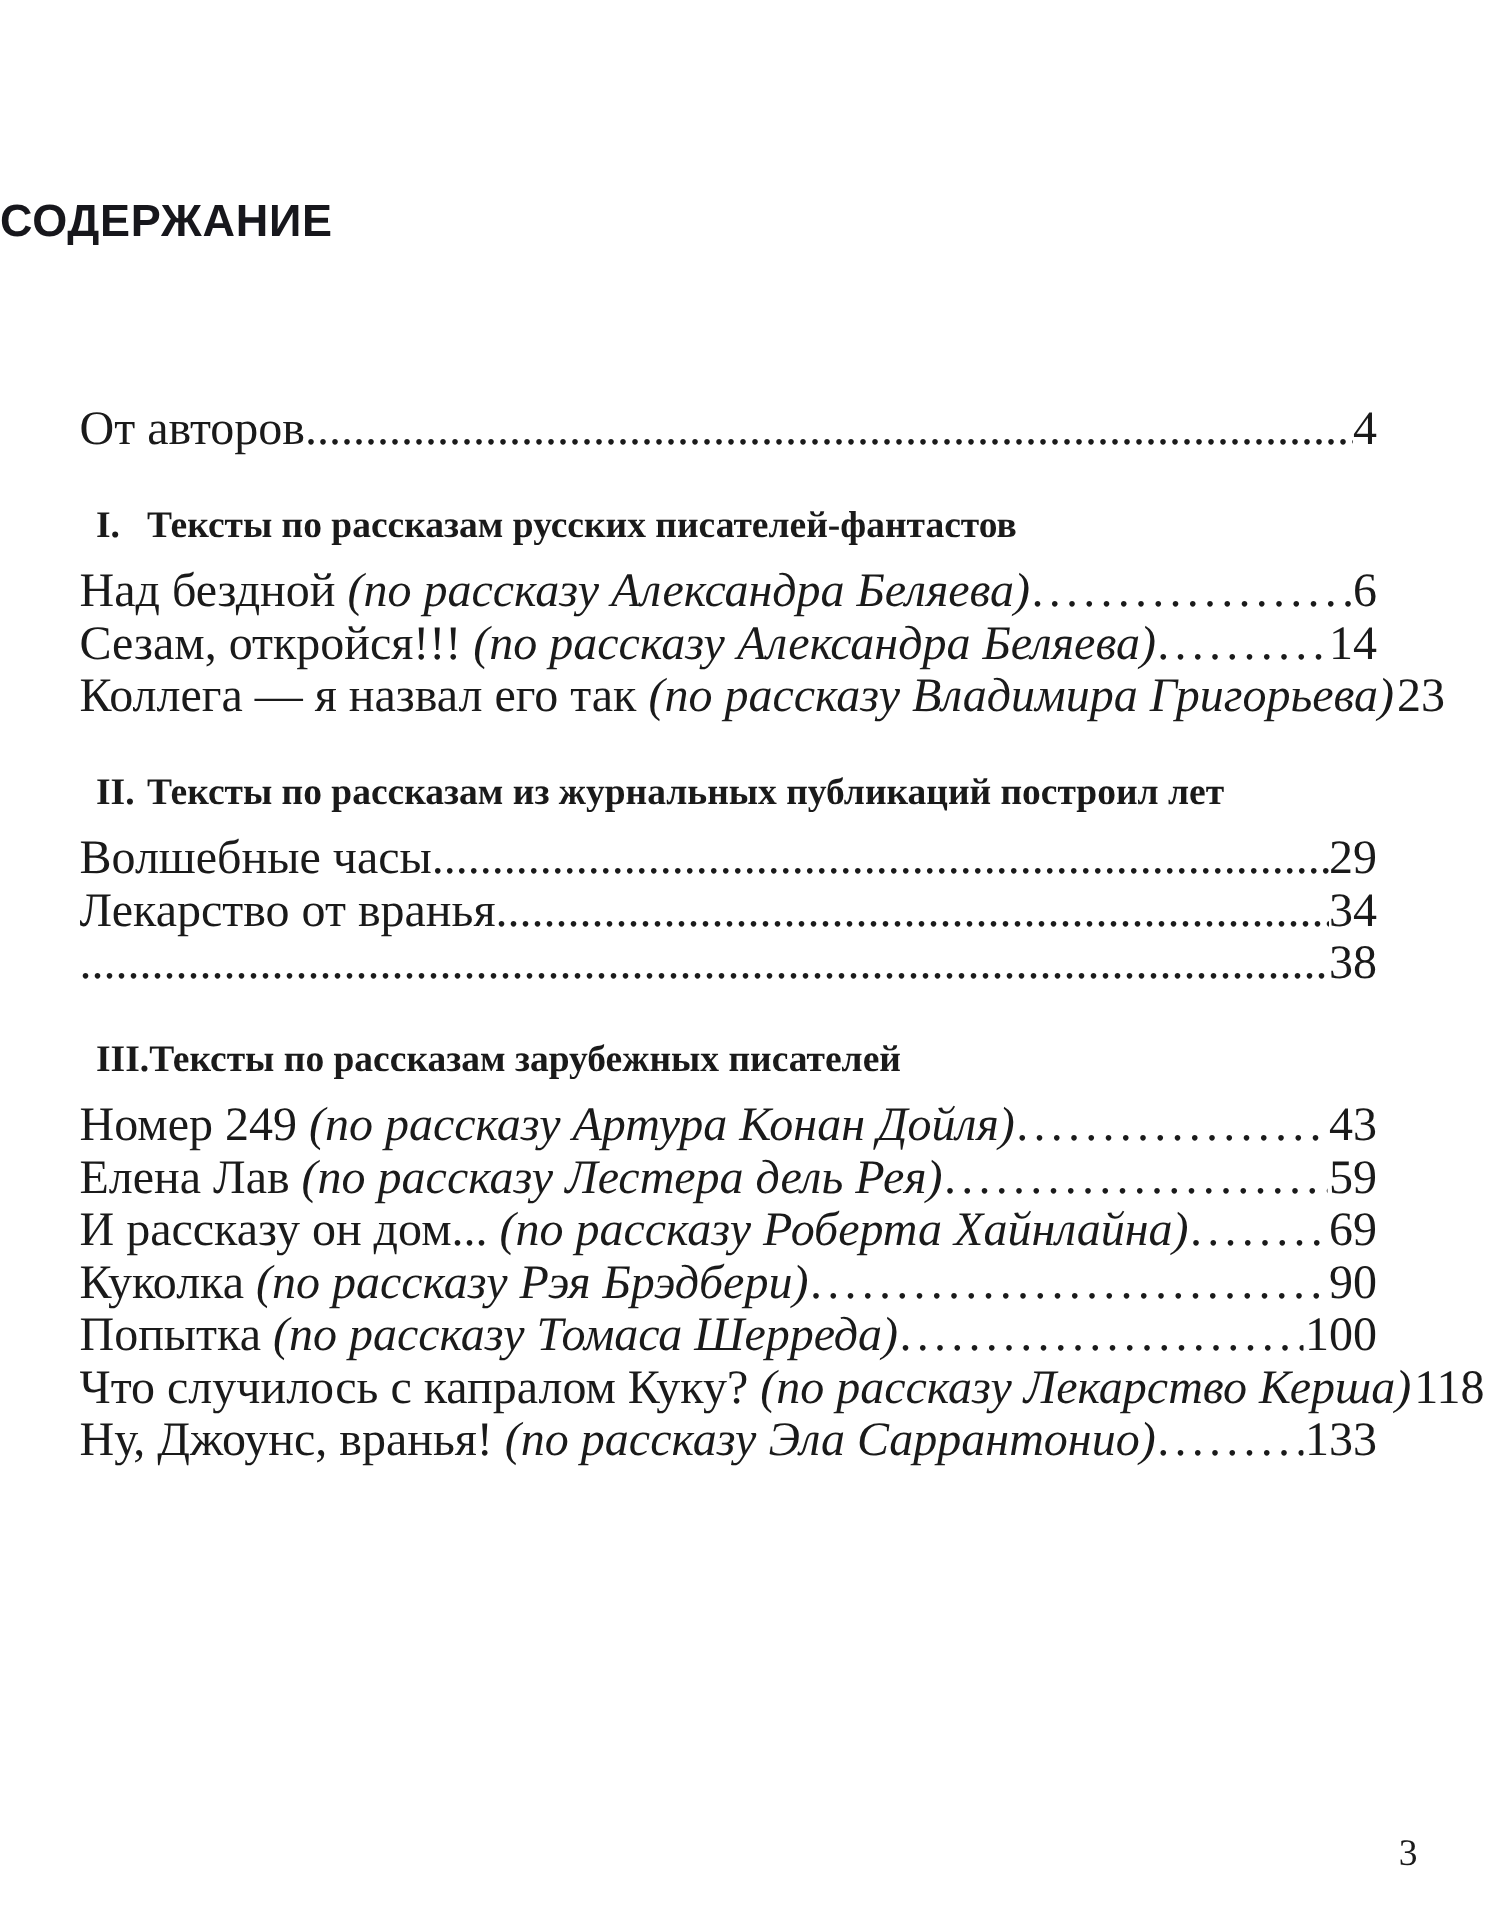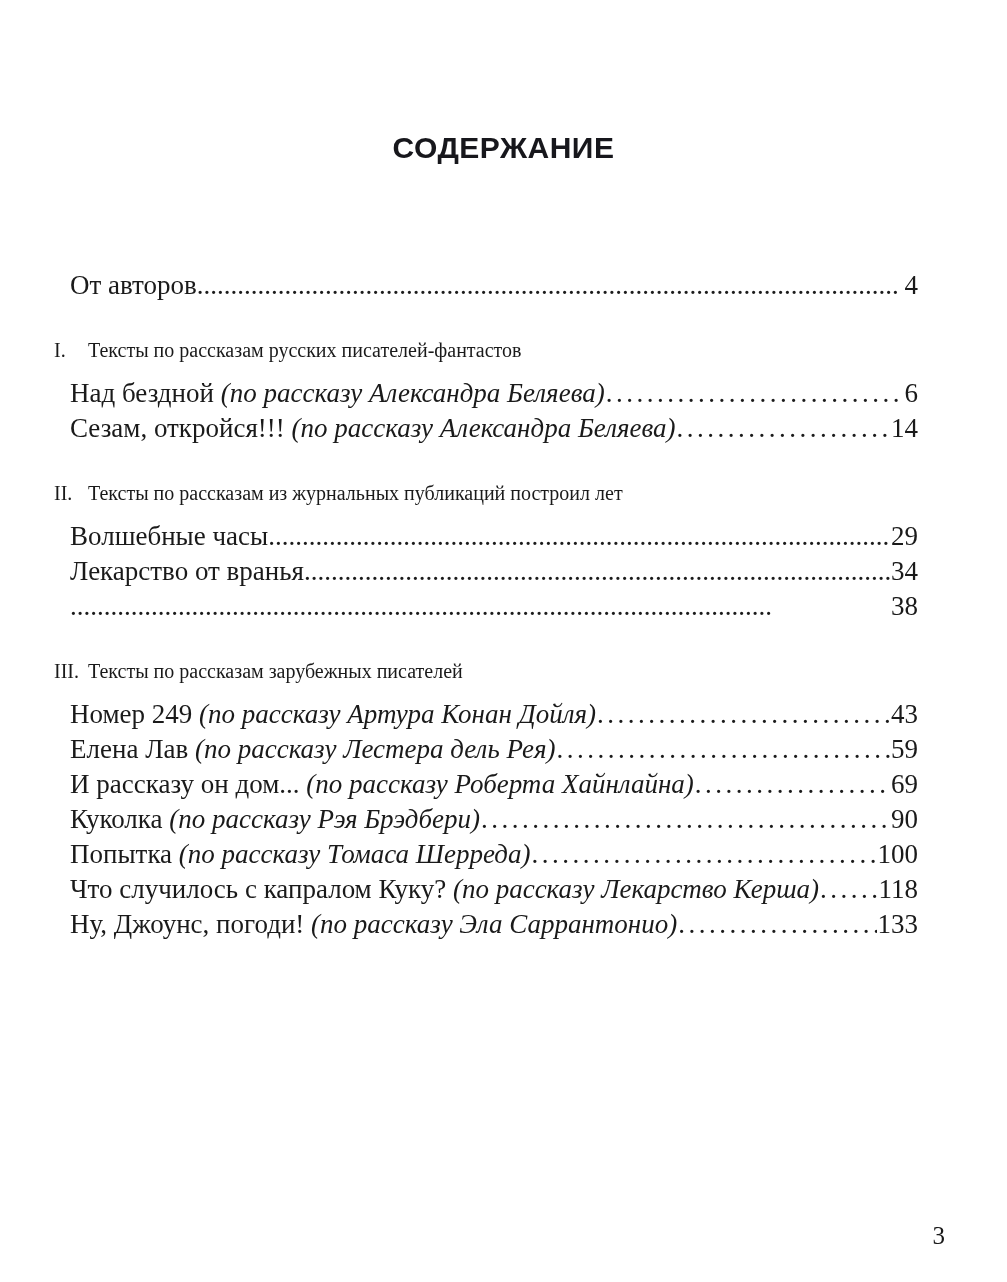--- a/index.html
+++ b/index.html
@@ -21,44 +21,44 @@
     inset: 0;
     padding: 0;
   }
 
   
   .toc-title {
     position: absolute;
     top: 131px;
     left: 0;
     width: 1007px;
-    text-align: center;
+    text-align: left;
     font-family: "Liberation Sans", "DejaVu Sans", sans-serif;
     font-weight: bold;
     font-size: 30px;
     letter-spacing: 0.5px;
     color: #17171c;
   }
 
   
   .toc-body {
     position: absolute;
     top: 268px;
     left: 52px;
     width: 866px;
   }
 
   
   .entry {
     display: flex;
     align-items: center;
-    font-size: 27px;
+    font-size: 32px;
     line-height: 35px;
     white-space: nowrap;
-    margin-left: 18px;
+    margin-left: 1px;
   }
   .entry .title-text {
     flex: 0 0 auto;
   }
   .entry .title-text .ital {
     font-style: italic;
   }
   .entry .leader {
     flex: 1 1 auto;
     overflow: hidden;
@@ -75,25 +75,25 @@
     margin: 0;
   }
   .entry .page-num {
     flex: 0 0 auto;
     text-align: right;
     font-variant-numeric: lining-nums;
   }
 
   
   .section-head {
-    font-weight: normal;
-    font-size: 20px;
+    font-weight: bold;
+    font-size: 25px;
     line-height: 35px;
     white-space: nowrap;
-    margin-left: 2px;
+    margin-left: 12px;
   }
   .section-head .sec-num {
     display: inline-block;
     min-width: 34px;
   }
 
   
   .gap-after-intro { height: 30px; }
   .gap-before-head { height: 30px; }
   .gap-after-head  { height: 8px; }
@@ -130,20 +130,25 @@
         <div class="entry">
           <span class="title-text"><span>Над бездной </span><span class="ital">(по рассказу Александра Беляева)</span></span>
           <span class="leader"></span>
           <span class="page-num">6</span>
         </div>
         <div class="entry">
           <span class="title-text"><span>Сезам, откройся!!! </span><span class="ital">(по рассказу Александра Беляева)</span></span>
           <span class="leader"></span>
           <span class="page-num">14</span>
         </div>
+        <div class="entry">
+          <span class="title-text"><span>Коллега — я назвал его так </span><span class="ital">(по рассказу Владимира Григорьева)</span></span>
+          <span class="leader"></span>
+          <span class="page-num">23</span>
+        </div>
         <div class="gap-before-head"></div>
         <div class="section-head"><span class="sec-num">II.</span><span>Тексты по рассказам из журнальных публикаций построил лет</span></div>
         <div class="gap-after-head"></div>
         <div class="entry tight">
           <span class="title-text"><span>Волшебные часы</span></span>
           <span class="leader"></span>
           <span class="page-num">29</span>
         </div>
         <div class="entry tight">
           <span class="title-text"><span>Лекарство от вранья</span></span>
@@ -181,21 +186,21 @@
           <span class="title-text"><span>Попытка </span><span class="ital">(по рассказу Томаса Шерреда)</span></span>
           <span class="leader"></span>
           <span class="page-num">100</span>
         </div>
         <div class="entry">
           <span class="title-text"><span>Что случилось с капралом Куку? </span><span class="ital">(по рассказу Лекарство Керша)</span></span>
           <span class="leader"></span>
           <span class="page-num">118</span>
         </div>
         <div class="entry">
-          <span class="title-text"><span>Ну, Джоунс, погоди! </span><span class="ital">(по рассказу Эла Саррантонио)</span></span>
+          <span class="title-text"><span>Ну, Джоунс, вранья! </span><span class="ital">(по рассказу Эла Саррантонио)</span></span>
           <span class="leader"></span>
           <span class="page-num">133</span>
         </div>
       </div>
 
   </div>
 
   <div class="folio">3</div>
 
 </div>

